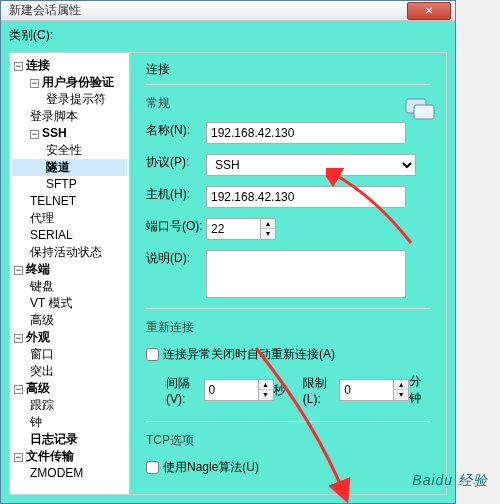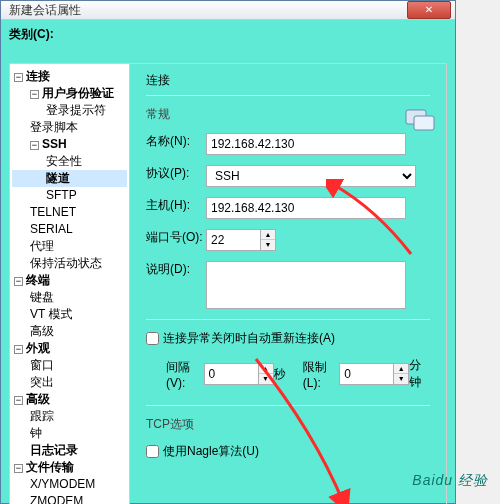--- a/index.html
+++ b/index.html
@@ -2,21 +2,21 @@
 <html><head>
 <meta charset="utf-8">
 <style>
 * { box-sizing: border-box; margin: 0; padding: 0; font-family: "Microsoft YaHei", SimSun, sans-serif; font-size: 12px; }
 body { background: #f0f0f0; width: 500px; height: 504px; overflow: hidden; position: relative; }
 .window { width: 456px; height: 504px; background: #5eead4; border: 1px solid #5a7ea3; display: flex; flex-direction: column; }
 .titlebar { height: 28px; background: linear-gradient(#fdfdfd, #e6eaf0); display: flex; align-items: center; padding: 0 4px 0 8px; border-bottom: 1px solid #c8c8c8; }
 .titlebar .title { flex: 1; color: #333; }
 .titlebar .close { width: 44px; height: 18px; background: linear-gradient(#e67a6f,#c94436); color: #fff; text-align: center; line-height: 16px; border-radius: 2px; font-size: 10px; border:1px solid #9c3228; }
 .body { flex: 1; display: flex; flex-direction: column; padding: 6px 8px 8px 8px; }
-.category-label { margin-bottom: 20px; font-weight: bold; }
+.category-label { margin-bottom: 8px; }
 .content { flex: 1; display: flex; border: 1px solid #d0d0d0; }
 .tree { width: 120px; border-right: 1px solid #d0d0d0; padding: 4px 2px; overflow-y: auto; background: #fff; }
 .tree ul { list-style: none; }
 .tree li { line-height: 17px; white-space: nowrap; }
 .tree .l1 { padding-left: 2px; }
 .tree .l2 { padding-left: 18px; }
 .tree .l3 { padding-left: 34px; }
 .tree .toggle {display:inline-block;width:9px;height:9px;border:1px solid #8a8a8a;text-align:center;line-height:7px;font-size:9px;margin-right:3px;color:#555;}
 .tree .bold { font-weight: bold; }
 .tree .sel { background: #cde8ff; }
@@ -59,36 +59,35 @@
         <ul>
           <li class="l1 bold"><span class="toggle">−</span><span>连接</span></li>
           <li class="l2 bold"><span class="toggle">−</span><span>用户身份验证</span></li>
           <li class="l3"><span>登录提示符</span></li>
           <li class="l2"><span>登录脚本</span></li>
           <li class="l2 bold"><span class="toggle">−</span><span>SSH</span></li>
           <li class="l3"><span>安全性</span></li>
           <li class="l3 bold sel"><span>隧道</span></li>
           <li class="l3"><span>SFTP</span></li>
           <li class="l2"><span>TELNET</span></li>
+          <li class="l2"><span>代理</span></li>
           <li class="l2"><span>SERIAL</span></li>
-          <li class="l2"><span>代理</span></li>
           <li class="l2"><span>保持活动状态</span></li>
           <li class="l1 bold"><span class="toggle">−</span><span>终端</span></li>
           <li class="l2"><span>键盘</span></li>
           <li class="l2"><span>VT 模式</span></li>
           <li class="l2"><span>高级</span></li>
           <li class="l1 bold"><span class="toggle">−</span><span>外观</span></li>
           <li class="l2"><span>窗口</span></li>
           <li class="l2"><span>突出</span></li>
           <li class="l1 bold"><span class="toggle">−</span><span>高级</span></li>
           <li class="l2"><span>跟踪</span></li>
           <li class="l2"><span>钟</span></li>
           <li class="l2 bold"><span>日志记录</span></li>
           <li class="l1 bold"><span class="toggle">−</span><span>文件传输</span></li>
-          <li class="l2"><span>X/YMODEM</span></li>
           <li class="l2"><span>ZMODEM</span></li>
         </ul>
       </div>
       <div class="right">
         <div>连接</div>
         <hr class="sep">
         <div class="section-title">常规</div>
 
         <div class="icon-box">
           <svg viewBox="0 0 32 32">
@@ -118,20 +117,21 @@
                 <span>▼</span>
               </div>
           </div>
         </div>
         <div class="row" style="align-items:flex-start">
           <label>说明(D):</label>
           <textarea style=""></textarea>
         </div>
 
         <hr class="sep">
+        <div class="section-title">重新连接</div>
         <div class="checkbox-row">
           <input type="checkbox" style="">
           <span>连接异常关闭时自动重新连接(A)</span>
         </div>
         <div class="reconnect-row">
           <span>间隔(V):</span>
           <div class="spinner">
               <input type="text" value="0" style="">
               <div class="spinner-btns">
                 <span>▲</span>

